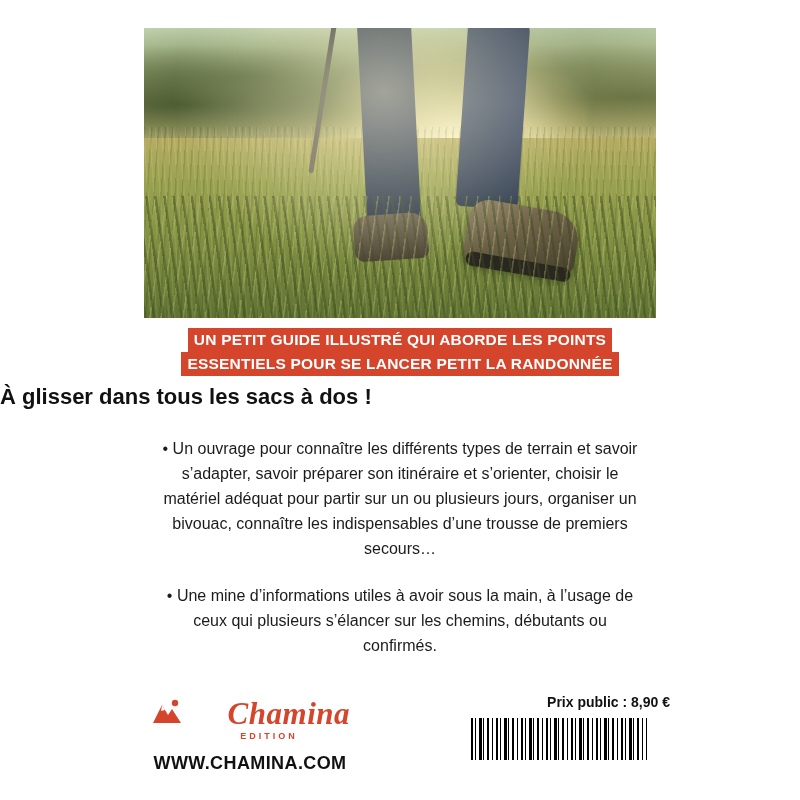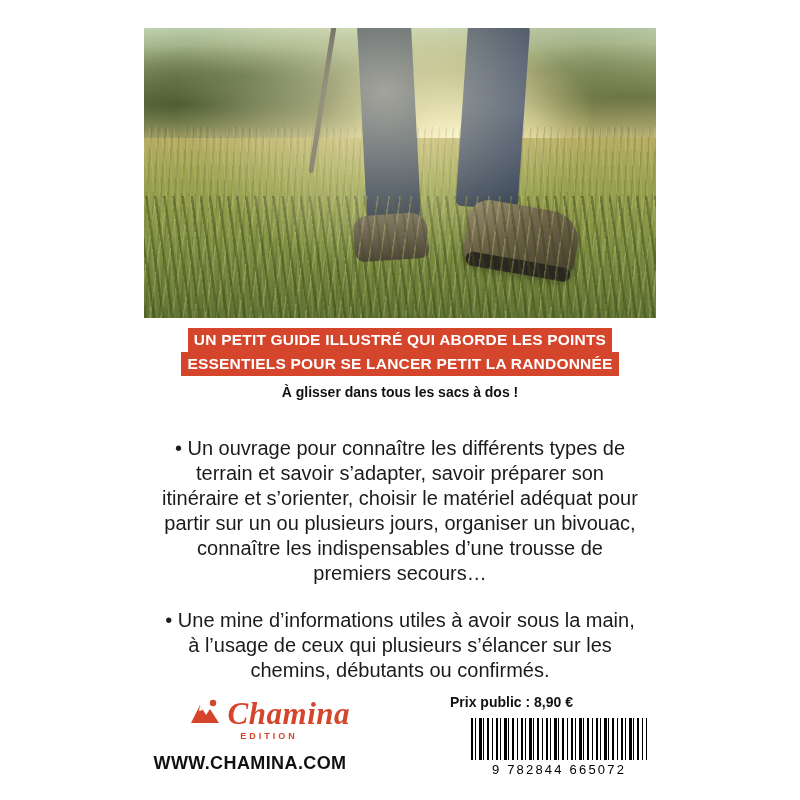--- a/index.html
+++ b/index.html
@@ -147,52 +147,52 @@
     letter-spacing: .2px;
     line-height: 19px;
     padding: 2px 6px 3px 6px;
   }
 
   .tagline {
     position: absolute;
     left: 0;
     top: 384px;
     width: 800px;
-    text-align: center;
-    font-size: 14px;
+    text-align: left;
+    font-size: 22px;
     font-weight: bold;
     color: #111111;
   }
 
   
   .blurb {
     position: absolute;
     left: 160px;
     top: 436px;
     width: 480px;
     text-align: center;
-    font-size: 20px;
+    font-size: 16px;
     line-height: 25px;
     color: #1b1b1b;
   }
   .blurb p { margin: 0; }
   .blurb p + p { margin-top: 22px; }
 
   
   .logo-block {
     position: absolute;
     left: 150px;
     top: 696px;
     width: 200px;
     text-align: center;
   }
   .logo-row {
     display: flex;
     align-items: center;
-    justify-content: flex-end;
+    justify-content: space-between;
     gap: 6px;
   }
   .logo-mark { width: 34px; height: 34px; display: block; }
   .logo-text {
     font-family: "Liberation Serif", serif;
     font-style: italic;
     font-size: 31px;
     font-weight: bold;
     color: #d4452c;
     line-height: 1;
@@ -213,21 +213,21 @@
     font-weight: bold;
     color: #111111;
     letter-spacing: .4px;
   }
 
   .price {
     position: absolute;
     left: 450px;
     top: 694px;
     width: 220px;
-    text-align: left;
+    text-align: right;
     font-size: 14px;
     font-weight: bold;
     color: #111111;
   }
   .barcode-box {
     position: absolute;
     left: 466px;
     top: 718px;
     width: 186px;
     background: #ffffff;
@@ -296,16 +296,15 @@
       </span>
       <span class="logo-text">Chamina</span>
     </div>
     <div class="logo-sub">EDITION</div>
     <div class="site-url">WWW.CHAMINA.COM</div>
   </div>
 
   <div class="price">Prix public : 8,90 €</div>
   <div class="barcode-box">
     <div class="bars"></div>
-    <div class="barcode-digits">9 782844 665072</div>
   </div>
 
 </div>
 
 </body></html>

